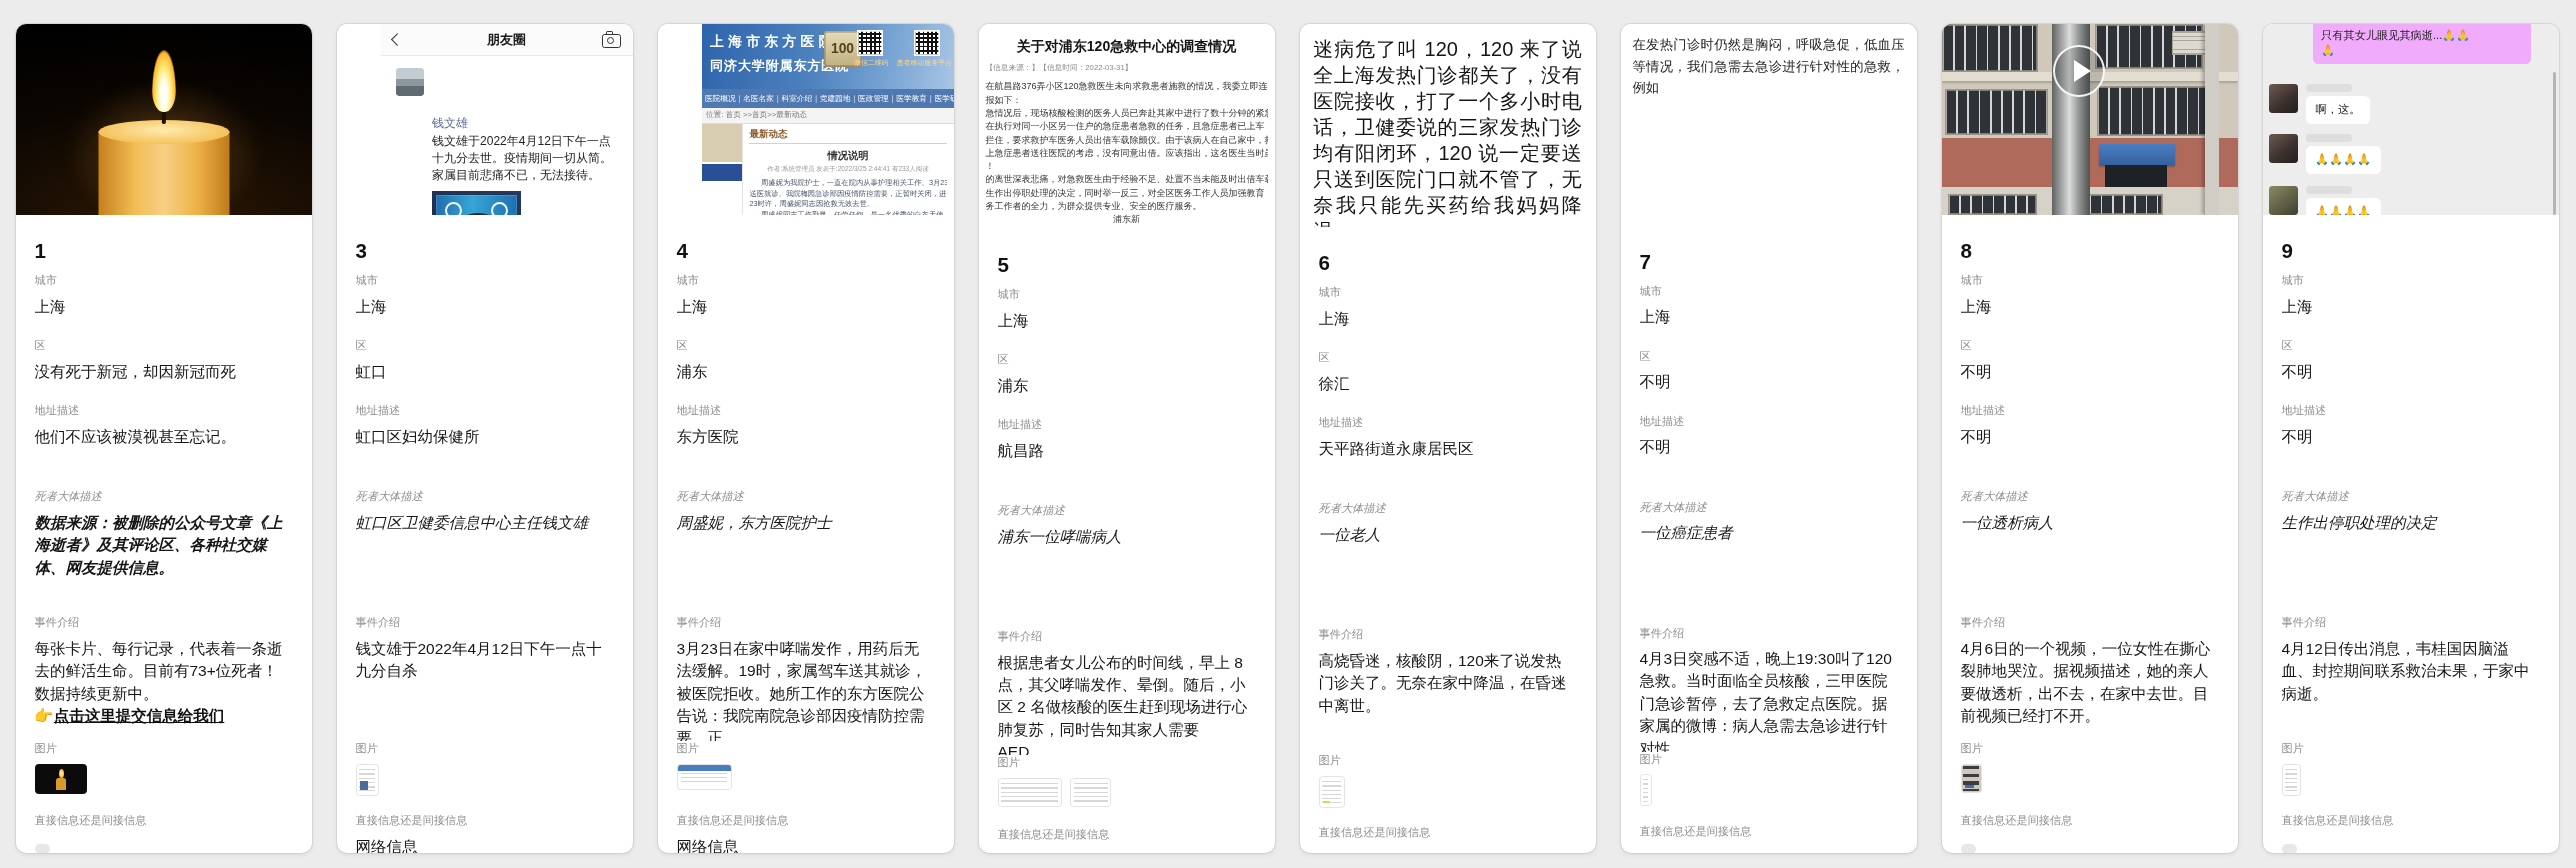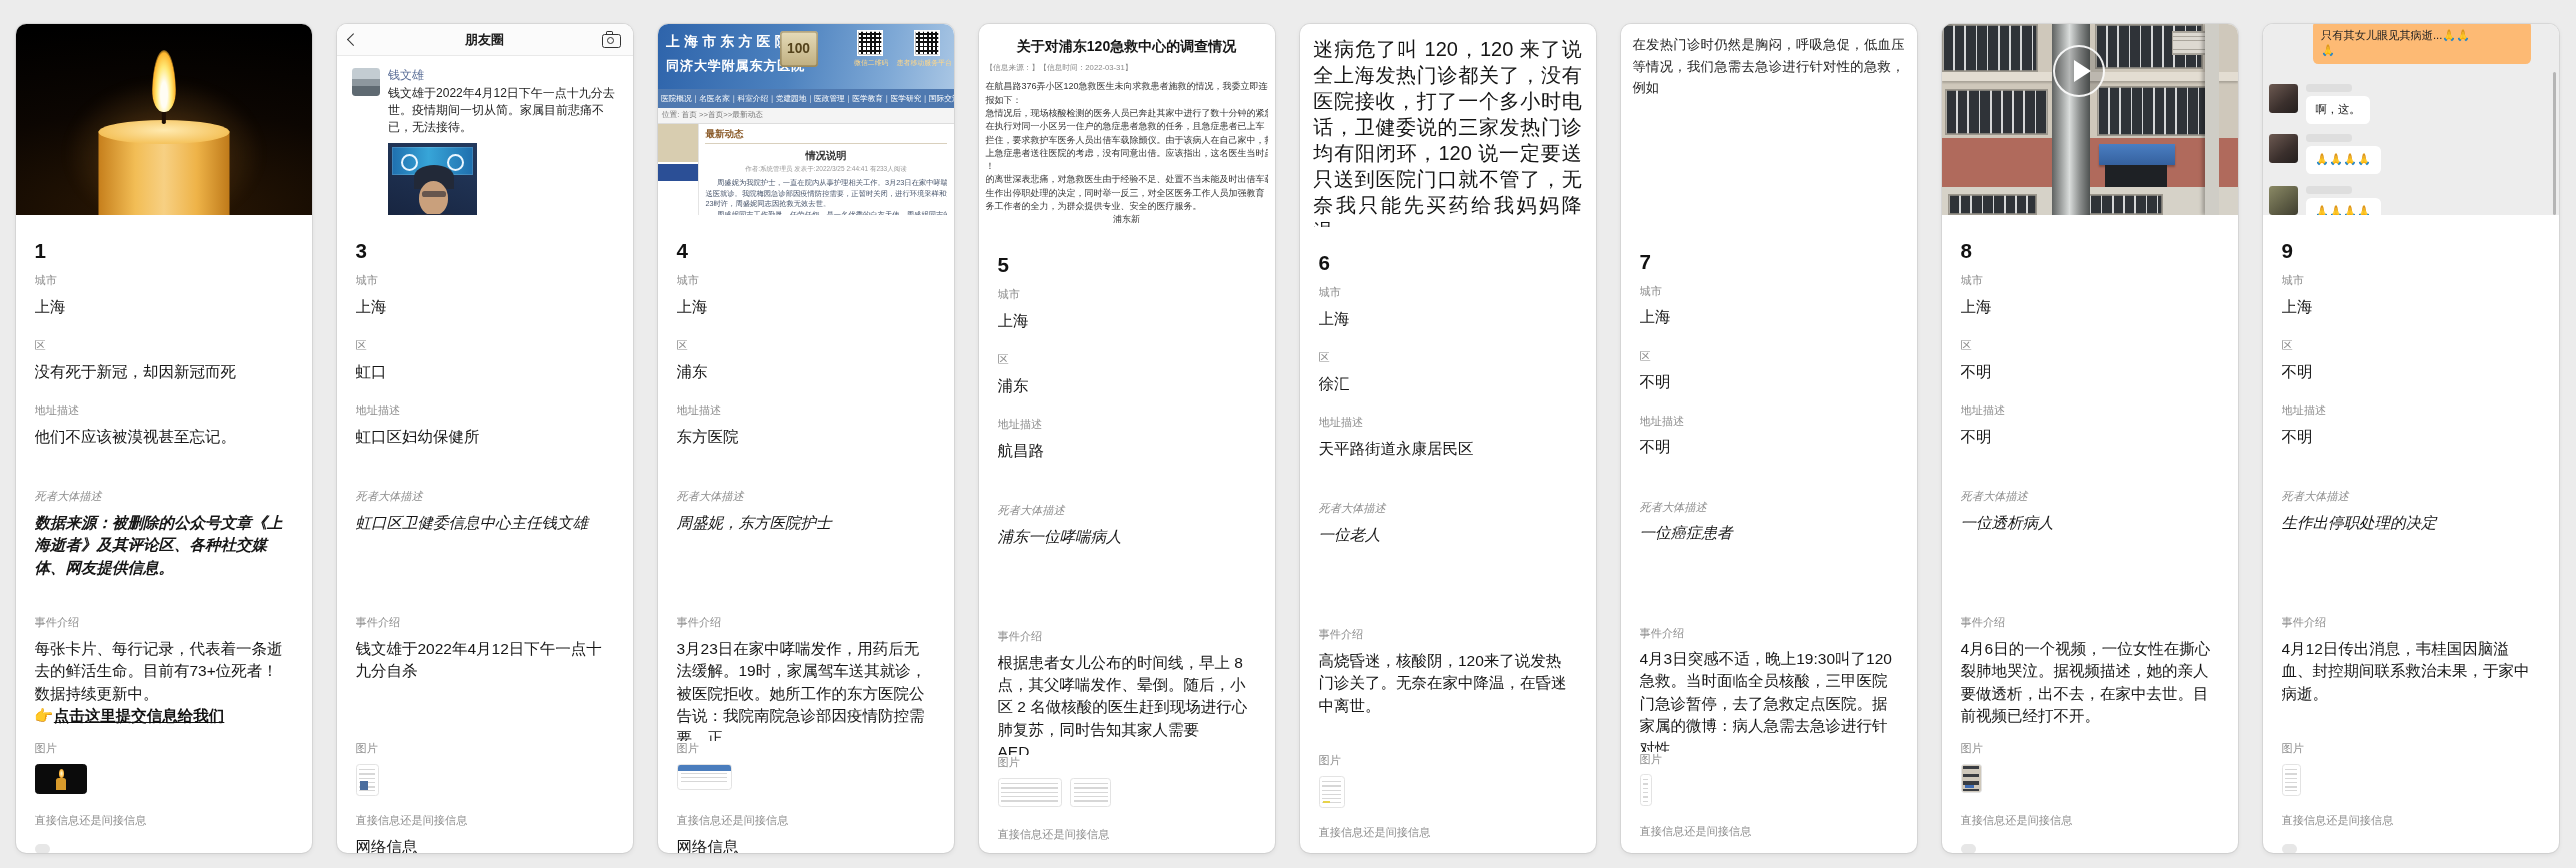--- a/index.html
+++ b/index.html
@@ -9,21 +9,21 @@
     font-family:"Liberation Sans","DejaVu Sans",sans-serif;
     -webkit-font-smoothing:antialiased;
   }
   .board{display:flex;gap:25px;padding:24px 0 0 15.5px;}
   .card{
     flex:none;width:296px;height:829px;background:#fff;
     border-radius:10.3px;overflow:hidden;
     box-shadow:0 0 0 0.9px rgba(15,15,15,0.07),0 1.7px 5.2px rgba(15,15,15,0.08);
     display:flex;flex-direction:column;
   }
-  .cover{height:191px;flex:none;position:relative;overflow:hidden;background:#fff;}
+  .cover{height:191px;flex:none;position:relative;overflow:hidden;background:#fff;padding-left:44px;}
   .body{padding:22.4px 19px 0;flex:1;}
   .num{font-size:20.6px;font-weight:700;line-height:27.5px;height:36px;color:#121212;}
   .f{overflow:hidden;}
   .f .label{font-size:11.2px;line-height:15.5px;color:#8f8f8f;margin-bottom:6.9px;}
   .f .value{font-size:15.5px;line-height:22.4px;color:#161616;}
   .f-city{height:65px;}
   .f-district{height:65px;}
   .f-address{height:86px;}
   .f-deceased{height:126px;font-style:italic;}
   .f-event{height:126px;}
@@ -52,21 +52,21 @@
   
   .mom-head{height:31px;background:#fbfbfb;border-bottom:0.9px solid #e9e9e9;display:flex;align-items:center;justify-content:center;
     position:relative;font-size:13px;font-weight:700;color:#1c1c1c;}
   .mom-back{position:absolute;left:12px;top:11.2px;width:7.7px;height:7.7px;border-left:1.7px solid #333;border-bottom:1.7px solid #333;transform:rotate(45deg);}
   .mom-cam{position:absolute;right:12px;top:10.3px;width:16.3px;height:12px;border:1.7px solid #333;border-radius:2.6px;}
   .mom-cam::before{content:'';position:absolute;left:3.9px;top:1.7px;width:5.2px;height:5.2px;border:1.4px solid #333;border-radius:50%;}
   .mom-cam::after{content:'';position:absolute;top:-4.3px;left:2.6px;width:5.2px;height:2.6px;border:1.7px solid #333;border-bottom:none;border-radius:1.7px 1.7px 0 0;}
   .mom-post{display:flex;padding:12px 10.3px 0 15.5px;gap:8.6px;background:#fff;}
   .mom-avatar{width:27.5px;height:27.5px;border-radius:3.4px;flex:none;
     background:linear-gradient(180deg,#c3ccd2 0 38%,#8d979e 38% 64%,#5f6a72 64%);}
-  .mom-name{color:#576b95;font-size:12px;line-height:15.5px;margin-bottom:1.7px;}
+  .mom-name{color:#576b95;font-size:12px;line-height:15.5px;margin-bottom:1.7px;margin-top:48px;}
   .mom-text{font-size:12px;line-height:17px;color:#222;}
   .mom-photo{margin-top:6.9px;width:89px;height:103px;position:relative;overflow:hidden;background:linear-gradient(200deg,#243a5e,#141f38);}
   .mp-screen{position:absolute;top:4.3px;left:4.3px;right:4.3px;height:27.5px;
     background:linear-gradient(90deg,#1f6fae,#37a5d8 45%,#1f6fae);
     box-shadow:inset 0 0 0 0.9px rgba(255,255,255,.15);}
   .mp-screen::before,.mp-screen::after{content:'';position:absolute;top:6.9px;width:13px;height:13px;border:2.6px solid #eaf6ff;border-radius:50%;}
   .mp-screen::before{left:8.6px;} .mp-screen::after{right:8.6px;}
   .mp-hat{position:absolute;top:22.4px;left:26px;width:40px;height:24px;border-radius:50% 50% 0 0;background:#222938;}
   .mp-face{position:absolute;top:38px;left:31px;width:29px;height:34px;border-radius:50% 50% 46% 46%;background:#c9a07c;}
   .mp-glass{position:absolute;top:48px;left:34px;width:24px;height:6px;background:rgba(20,25,40,.55);border-radius:2.6px;}
@@ -132,21 +132,21 @@
   .v-pole{position:absolute;top:0;bottom:0;left:110px;width:38px;
     background:linear-gradient(90deg,#5f6261,#b9bcbb 34%,#dadddc 46%,#8f9291 72%,#4e5251);}
   .v-frame{position:absolute;top:0;bottom:0;right:19px;width:13.8px;background:#cfcdc6;box-shadow:-2.6px 0 3.4px rgba(0,0,0,.25);}
   .v-play{position:absolute;left:111px;top:20.6px;width:48px;height:48px;border:2.6px solid rgba(255,255,255,.92);border-radius:50%;
     background:rgba(50,50,50,.22);}
   .v-play::after{content:'';position:absolute;left:19px;top:13px;border-style:solid;border-width:11.2px 0 11.2px 17px;
     border-color:transparent transparent transparent #fff;}
 
   
   .cv-chat{background:#ededed;}
-  .c-top-bubble{position:absolute;left:50px;top:-3.4px;width:201px;background:#fdba74;border-radius:5.2px;
+  .c-top-bubble{position:absolute;left:50px;top:-3.4px;width:201px;background:#f0abfc;border-radius:5.2px;
     padding:6.9px 8.6px 5.2px;font-size:11.2px;line-height:15.5px;color:#222;}
   .c-row{position:absolute;left:6.9px;display:flex;gap:7.7px;align-items:flex-start;}
   .c-r1{top:60px;} .c-r2{top:110px;} .c-r3{top:162px;}
   .c-avatar{width:29px;height:29px;border-radius:3.4px;flex:none;}
   .c-av-dark{background:linear-gradient(140deg,#6d5a52,#3a2f2c 60%,#241f1e);}
   .c-av-green{background:linear-gradient(140deg,#8b8a66,#5d5c44 60%,#3f3e30);}
   .c-name{height:7.7px;width:46px;border-radius:3.4px;background:#dedede;margin-bottom:4.3px;}
   .c-bubble{background:#fff;border-radius:5.2px;padding:6.9px 9.5px;font-size:11.2px;line-height:13.8px;color:#222;width:max-content;max-width:184px;}
   .c-scroll{position:absolute;right:2.6px;top:48px;width:3.4px;height:143px;background:#b5b5b5;border-radius:1.7px;}
 

